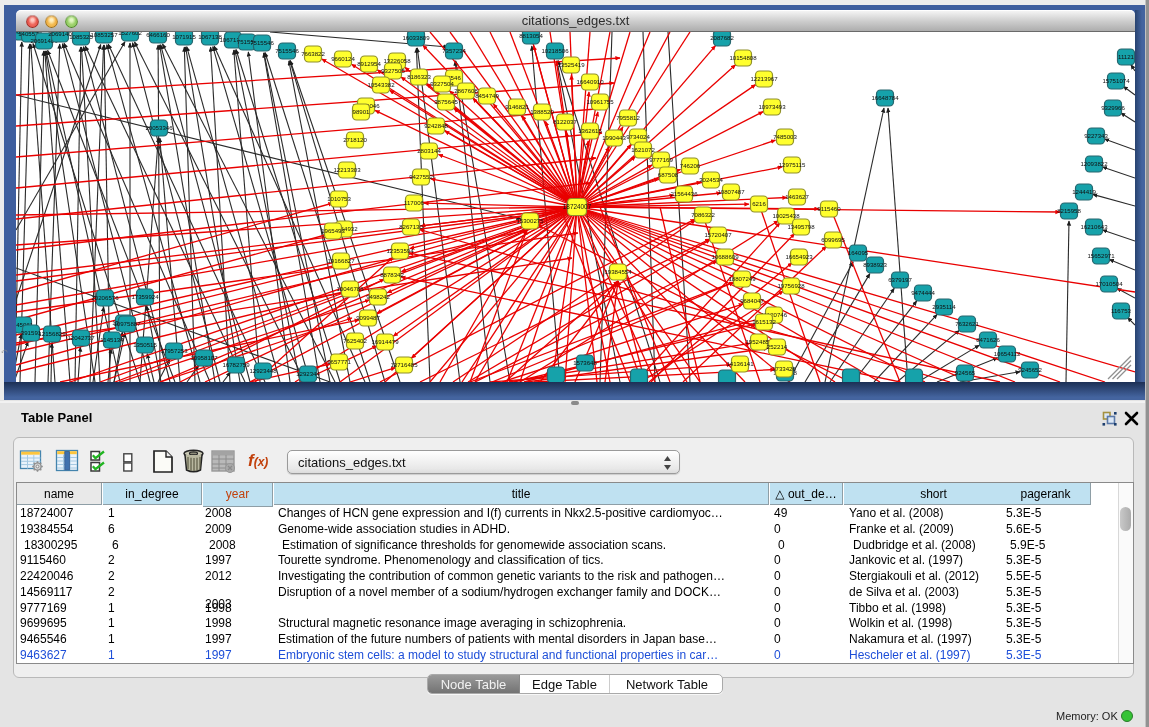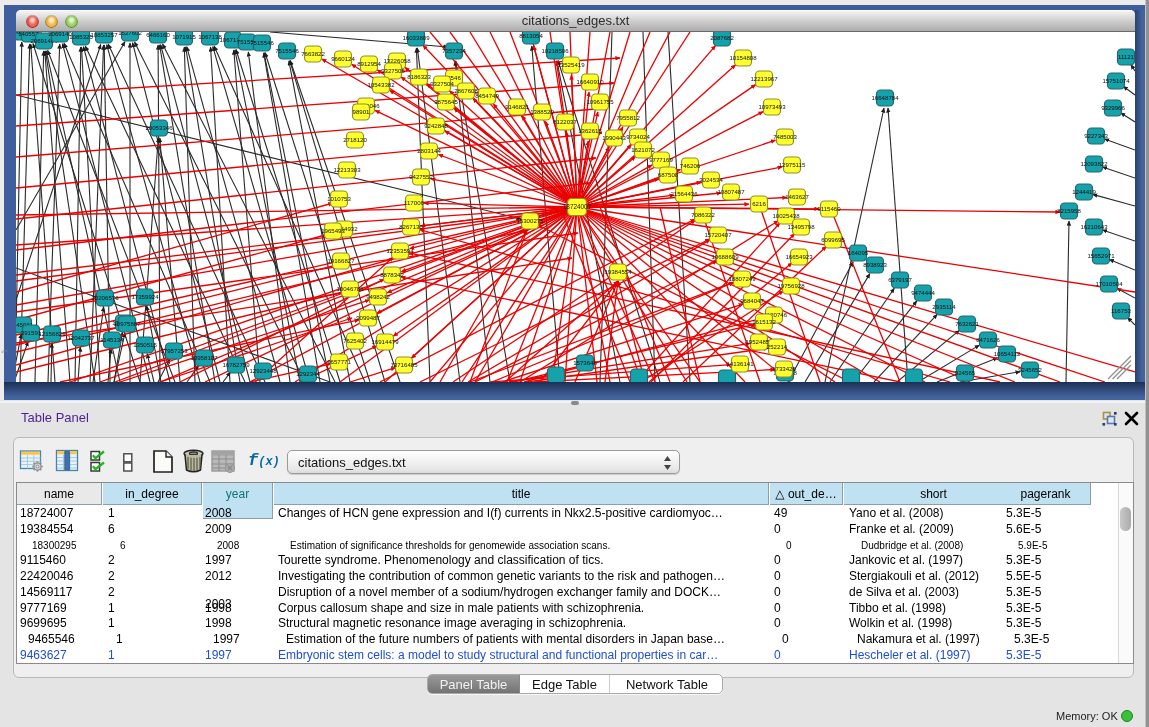--- a/index.html
+++ b/index.html
@@ -858,21 +858,21 @@
 <g stroke="#8f8f8f" stroke-width="1.3">
 <line x1="1092" y1="347" x2="1115" y2="324"></line>
 <line x1="1096.5" y1="347" x2="1115" y2="328.5"></line>
 <line x1="1101" y1="347" x2="1115" y2="333"></line>
 </g>
 </svg>
 
   <div class="abs" style="left:0;top:400px;width:1145px;height:327px;background:#e4e4e4;"></div>
   <div class="abs" style="left:0;top:400.5px;width:1145px;height:2px;background:#f2f2f2;"></div>
   <div class="abs" style="left:571px;top:401px;width:8px;height:4px;background:#8a8a8a;border-radius:2px;"></div>
-  <div class="abs" style="left:21px;top:410px;font-size:13px;color:#4c1d95;">Table Panel</div>
+  <div class="abs" style="left:21px;top:410px;font-size:13px;color:#000000;font-weight:bold;">Table Panel</div>
 
   <svg class="abs" style="left:1102px;top:411px;" width="15" height="15" viewBox="0 0 15 15">
     <rect x="1.5" y="1.5" width="6.5" height="6.5" fill="#dce8f6" stroke="#a59140" stroke-width="1.6"></rect>
     <rect x="5.5" y="5.5" width="7" height="7" fill="#dce8f6" stroke="#5b79a8" stroke-width="1.6"></rect>
     <rect x="12" y="1" width="2.6" height="2.6" fill="#1d3f6e"></rect>
       <rect x="0.5" y="12" width="2.6" height="2.6" fill="#1d3f6e"></rect>
       <rect x="12" y="12" width="2.6" height="2.6" fill="#1d3f6e"></rect>
   </svg>
   <svg class="abs" style="left:1124px;top:411px;" width="15" height="15" viewBox="0 0 15 15">
     <path d="M2,2 L13,13 M13,2 L2,13" stroke="#000" stroke-width="2.6" stroke-linecap="round"></path>
@@ -916,56 +916,57 @@
     <path d="M3,6 L4.5,21 Q11.5,24.5 18.5,21 L20,6" fill="#b9b8a0" stroke="#222" stroke-width="1.5"></path>
     <path d="M6,8 V20 M9,8.7 V21.5 M12,9 V22 M15,8.7 V21.5 M18,8 V20" stroke="#55543f" stroke-width="1.1"></path>
   </svg>
   <svg class="abs" style="left:211px;top:450px;" width="25" height="24" viewBox="0 0 25 24">
     <rect x="1" y="1" width="22" height="20" fill="#b9b9b9" stroke="#999" stroke-width="1.4"></rect>
     <rect x="2" y="2" width="20" height="3.5" fill="#a3a3a3"></rect>
     <path d="M1,9 H23 M1,14 H23 M1,18 H23 M8,5 V21 M15,5 V21" stroke="#8c8c8c" stroke-width="1"></path>
     <circle cx="19" cy="18" r="4.5" fill="#a9a9a9" stroke="#979797"></circle>
     <path d="M17,16 l4,4 m0,-4 l-4,4" stroke="#8b8b8b" stroke-width="1.3"></path>
   </svg>
-  <div class="abs" style="left:248px;top:451px;width:30px;height:22px;font-family:Liberation Mono, monospace;font-style:italic;font-weight:bold;color:#0369a1;font-size:17px;">f<span style="font-size:12px;">(x)</span></div>
+  <div class="abs" style="left:248px;top:451px;width:30px;height:22px;font-family:Liberation Sans, sans-serif;font-style:italic;font-weight:bold;color:#c2410c;font-size:17px;">f<span style="font-size:12px;">(x)</span></div>
 
   <div class="abs" style="left:287px;top:450px;width:393px;height:24px;border:1px solid #9a9a9a;border-radius:5px;background:linear-gradient(180deg,#ffffff,#e8e8e8 80%,#dcdcdc);box-shadow:0 1px 1px rgba(0,0,0,0.15);">
     <div style="position:absolute;left:10px;top:0;font-size:13px;line-height:23px;color:#111;">citations_edges.txt</div>
     <svg style="position:absolute;right:7px;top:4px;" width="9" height="16" viewBox="0 0 9 16">
       <path d="M4.5,1 L8,6 L1,6 z" fill="#444"></path>
         <path d="M4.5,15 L8,10 L1,10 z" fill="#444"></path>
     </svg>
   </div>
 
   <div class="abs" style="left:16px;top:482px;width:1118px;height:182px;background:#fff;border:1px solid #8a8a8a;"></div>
 <div style="position:absolute;left:17px;top:483px;width:85px;height:22px;background:#e9e9e9;border-right:1px solid #8e9ea6;border-bottom:1px solid #8e9ea6;font-size:12px;line-height:22px;text-align:center;color:#000;overflow:hidden;">name</div>
 <div style="position:absolute;left:103px;top:483px;width:99px;height:22px;background:#bfe1f1;border-right:1px solid #8e9ea6;border-bottom:1px solid #8e9ea6;font-size:12px;line-height:22px;text-align:center;color:#000;overflow:hidden;">in_degree</div>
-<div style="position:absolute;left:203px;top:483px;width:70px;height:36px;background:#bfe1f1;border-right:1px solid #8e9ea6;border-bottom:1px solid #8e9ea6;font-size:12px;line-height:22px;text-align:center;color:#0f766e;overflow:hidden;">year</div>
+<div style="position:absolute;left:203px;top:483px;width:70px;height:24px;background:#bfe1f1;border-right:1px solid #8e9ea6;border-bottom:1px solid #8e9ea6;font-size:12px;line-height:22px;text-align:center;color:#c2410c;overflow:hidden;">year</div>
 <div style="position:absolute;left:274px;top:483px;width:495px;height:22px;background:#bfe1f1;border-right:1px solid #8e9ea6;border-bottom:1px solid #8e9ea6;font-size:12px;line-height:22px;text-align:center;color:#000;overflow:hidden;">title</div>
 <div style="position:absolute;left:770px;top:483px;width:73px;height:22px;background:#bfe1f1;border-right:1px solid #8e9ea6;border-bottom:1px solid #8e9ea6;font-size:12px;line-height:22px;text-align:center;color:#000;overflow:hidden;">△ out_de…</div>
 <div style="position:absolute;left:844px;top:483px;width:180px;height:22px;background:#bfe1f1;border-right:1px solid #8e9ea6;border-bottom:1px solid #8e9ea6;font-size:12px;line-height:22px;text-align:center;color:#000;overflow:hidden;">short</div>
 <div style="position:absolute;left:1001px;top:483px;width:90px;height:22px;background:#bfe1f1;border-right:1px solid #8e9ea6;border-bottom:1px solid #8e9ea6;font-size:12px;line-height:22px;text-align:center;color:#000;overflow:hidden;">pagerank</div>
 <div style="position:absolute;left:0;top:506.0px;width:1119px;height:15.75px;font-size:12px;line-height:15.75px;color:#000;">
       <div style="position:absolute;left:20px;top:0;white-space:nowrap;">18724007</div>
       <div style="position:absolute;left:108px;top:0;white-space:nowrap;">1</div>
       <div style="position:absolute;left:205px;top:0;white-space:nowrap;">2008</div>
       <div style="position:absolute;left:278px;top:0;white-space:nowrap;">Changes of HCN gene expression and I(f) currents in Nkx2.5-positive cardiomyoc…</div>
       <div style="position:absolute;left:774px;top:0;white-space:nowrap;">49</div>
       <div style="position:absolute;left:849px;top:0;white-space:nowrap;">Yano et al. (2008)</div>
       <div style="position:absolute;left:1006px;top:0;white-space:nowrap;">5.3E-5</div>
     </div>
 <div style="position:absolute;left:0;top:521.8px;width:1119px;height:15.75px;font-size:12px;line-height:15.75px;color:#000;">
       <div style="position:absolute;left:20px;top:0;white-space:nowrap;">19384554</div>
       <div style="position:absolute;left:108px;top:0;white-space:nowrap;">6</div>
       <div style="position:absolute;left:205px;top:0;white-space:nowrap;">2009</div>
+      <div style="position:absolute;left:278px;top:0;white-space:nowrap;">Genome-wide association studies in ADHD.</div>
       <div style="position:absolute;left:774px;top:0;white-space:nowrap;">0</div>
       <div style="position:absolute;left:849px;top:0;white-space:nowrap;">Franke et al. (2009)</div>
       <div style="position:absolute;left:1006px;top:0;white-space:nowrap;">5.6E-5</div>
     </div>
-<div style="position:absolute;left:12px;top:537.5px;width:1119px;height:15.75px;font-size:10px;line-height:15.75px;color:#000;">
+<div style="position:absolute;left:4px;top:537.5px;width:1119px;height:15.75px;font-size:12px;line-height:15.75px;color:#000;">
       <div style="position:absolute;left:20px;top:0;white-space:nowrap;">18300295</div>
       <div style="position:absolute;left:108px;top:0;white-space:nowrap;">6</div>
       <div style="position:absolute;left:205px;top:0;white-space:nowrap;">2008</div>
       <div style="position:absolute;left:278px;top:0;white-space:nowrap;">Estimation of significance thresholds for genomewide association scans.</div>
       <div style="position:absolute;left:774px;top:0;white-space:nowrap;">0</div>
       <div style="position:absolute;left:849px;top:0;white-space:nowrap;">Dudbridge et al. (2008)</div>
       <div style="position:absolute;left:1006px;top:0;white-space:nowrap;">5.9E-5</div>
     </div>
 <div style="position:absolute;left:0;top:553.2px;width:1119px;height:15.75px;font-size:12px;line-height:15.75px;color:#000;">
       <div style="position:absolute;left:20px;top:0;white-space:nowrap;">9115460</div>
@@ -991,35 +992,34 @@
       <div style="position:absolute;left:205px;top:12px;white-space:nowrap;">2003</div>
       <div style="position:absolute;left:278px;top:0;white-space:nowrap;">Disruption of a novel member of a sodium/hydrogen exchanger family and DOCK…</div>
       <div style="position:absolute;left:774px;top:0;white-space:nowrap;">0</div>
       <div style="position:absolute;left:849px;top:0;white-space:nowrap;">de Silva et al. (2003)</div>
       <div style="position:absolute;left:1006px;top:0;white-space:nowrap;">5.3E-5</div>
     </div>
 <div style="position:absolute;left:0;top:600.5px;width:1119px;height:15.75px;font-size:12px;line-height:15.75px;color:#000;">
       <div style="position:absolute;left:20px;top:0;white-space:nowrap;">9777169</div>
       <div style="position:absolute;left:108px;top:0;white-space:nowrap;">1</div>
       <div style="position:absolute;left:205px;top:0;white-space:nowrap;">1998</div>
-      <div style="position:absolute;left:278px;top:0;white-space:nowrap;">Corpus callosum shape and size in male patients with schizophrenia.</div>
       <div style="position:absolute;left:774px;top:0;white-space:nowrap;">0</div>
       <div style="position:absolute;left:849px;top:0;white-space:nowrap;">Tibbo et al. (1998)</div>
       <div style="position:absolute;left:1006px;top:0;white-space:nowrap;">5.3E-5</div>
     </div>
 <div style="position:absolute;left:0;top:616.2px;width:1119px;height:15.75px;font-size:12px;line-height:15.75px;color:#000;">
       <div style="position:absolute;left:20px;top:0;white-space:nowrap;">9699695</div>
       <div style="position:absolute;left:108px;top:0;white-space:nowrap;">1</div>
       <div style="position:absolute;left:205px;top:0;white-space:nowrap;">1998</div>
       <div style="position:absolute;left:278px;top:0;white-space:nowrap;">Structural magnetic resonance image averaging in schizophrenia.</div>
       <div style="position:absolute;left:774px;top:0;white-space:nowrap;">0</div>
       <div style="position:absolute;left:849px;top:0;white-space:nowrap;">Wolkin et al. (1998)</div>
       <div style="position:absolute;left:1006px;top:0;white-space:nowrap;">5.3E-5</div>
     </div>
-<div style="position:absolute;left:8px;top:632.0px;width:1119px;height:15.75px;font-size:12px;line-height:15.75px;color:#000;">
+<div style="position:absolute;left:0;top:632.0px;width:1119px;height:15.75px;font-size:12px;line-height:15.75px;color:#000;">
       <div style="position:absolute;left:20px;top:0;white-space:nowrap;">9465546</div>
       <div style="position:absolute;left:108px;top:0;white-space:nowrap;">1</div>
       <div style="position:absolute;left:205px;top:0;white-space:nowrap;">1997</div>
       <div style="position:absolute;left:278px;top:0;white-space:nowrap;">Estimation of the future numbers of patients with mental disorders in Japan base…</div>
       <div style="position:absolute;left:774px;top:0;white-space:nowrap;">0</div>
       <div style="position:absolute;left:849px;top:0;white-space:nowrap;">Nakamura et al. (1997)</div>
       <div style="position:absolute;left:1006px;top:0;white-space:nowrap;">5.3E-5</div>
     </div>
 <div style="position:absolute;left:0;top:647.8px;width:1119px;height:15.75px;font-size:12px;line-height:15.75px;color:#1d4ed8;">
       <div style="position:absolute;left:20px;top:0;white-space:nowrap;">9463627</div>
@@ -1028,21 +1028,21 @@
       <div style="position:absolute;left:278px;top:0;white-space:nowrap;">Embryonic stem cells: a model to study structural and functional properties in car…</div>
       <div style="position:absolute;left:774px;top:0;white-space:nowrap;">0</div>
       <div style="position:absolute;left:849px;top:0;white-space:nowrap;">Hescheler et al. (1997)</div>
       <div style="position:absolute;left:1006px;top:0;white-space:nowrap;">5.3E-5</div>
     </div>
 
   <div class="abs" style="left:1118px;top:483px;width:15px;height:180px;background:#fafafa;border-left:1px solid #d8d8d8;"></div>
   <div class="abs" style="left:1120px;top:507px;width:11px;height:24px;background:linear-gradient(90deg,#c9c9c9,#ababab);border-radius:6px;"></div>
 
   <div class="abs" style="left:427px;top:674px;width:296px;height:20px;background:#fff;border:1px solid #a9a9a9;border-radius:5px;overflow:hidden;box-shadow:0 1px 0 rgba(255,255,255,0.7);">
-    <div style="position:absolute;left:0;top:0;width:92px;height:20px;background:linear-gradient(180deg,#9a9a9a,#6f6f6f);color:#f2f2f2;font-size:13px;line-height:19px;text-align:center;border-right:1px solid #888;">Panel Table</div>
+    <div style="position:absolute;left:0;top:0;width:92px;height:20px;background:linear-gradient(180deg,#9a9a9a,#6f6f6f);color:#f2f2f2;font-size:13px;line-height:19px;text-align:center;border-right:1px solid #888;">Node Table</div>
     <div style="position:absolute;left:92px;top:0;width:90px;height:20px;color:#111;font-size:13px;line-height:19px;text-align:center;border-right:1px solid #ccc;">Edge Table</div>
     <div style="position:absolute;left:182px;top:0;width:114px;height:20px;color:#111;font-size:13px;line-height:19px;text-align:center;">Network Table</div>
   </div>
 
   <div class="abs" style="left:1056px;top:710px;font-size:11px;color:#222;">Memory: OK</div>
   <div class="abs" style="left:1121px;top:710px;width:12px;height:12px;border-radius:50%;background:#35c335;border:1px solid #2a7a2a;"></div>
   <div class="abs" style="left:1px;top:349px;width:5px;height:4px;color:#8a8a8a;font-size:6px;line-height:4px;">⤺</div>
 
   <div class="abs" style="left:1145px;top:0;width:4px;height:727px;background:#929292;border-left:1px solid #c2c2c2;"></div>
 </div>

